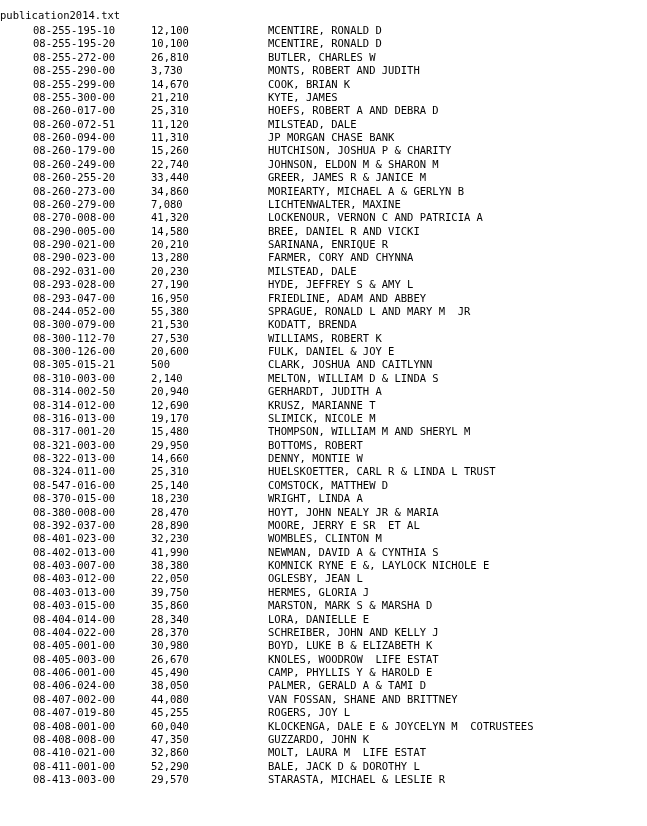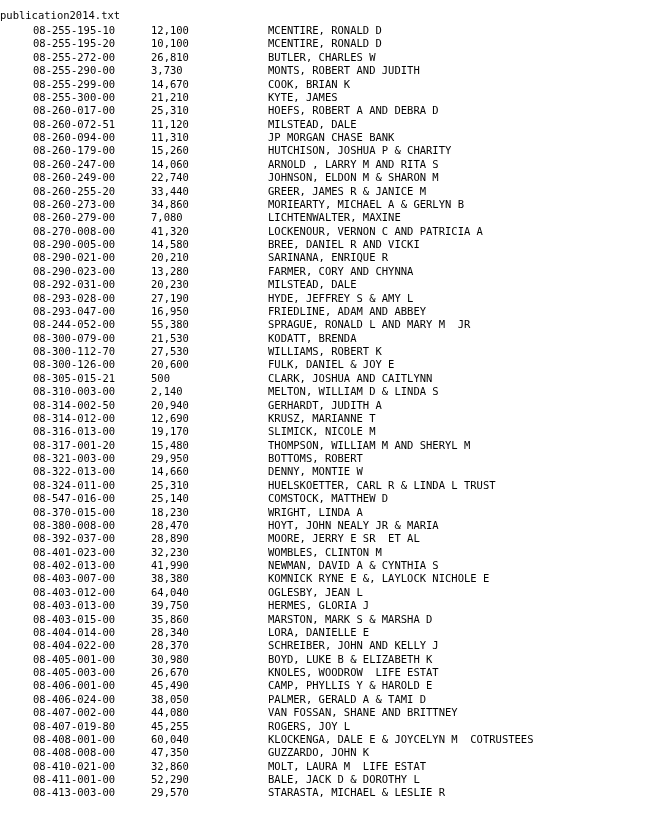--- a/index.html
+++ b/index.html
@@ -59,21 +59,20 @@
       <div class="row"><span class="col-parcel">08-255-195-10</span><span class="col-amount">12,100</span><span class="col-name">MCENTIRE, RONALD D</span></div>
       <div class="row"><span class="col-parcel">08-255-195-20</span><span class="col-amount">10,100</span><span class="col-name">MCENTIRE, RONALD D</span></div>
       <div class="row"><span class="col-parcel">08-255-272-00</span><span class="col-amount">26,810</span><span class="col-name">BUTLER, CHARLES W</span></div>
       <div class="row"><span class="col-parcel">08-255-290-00</span><span class="col-amount">3,730</span><span class="col-name">MONTS, ROBERT AND JUDITH</span></div>
       <div class="row"><span class="col-parcel">08-255-299-00</span><span class="col-amount">14,670</span><span class="col-name">COOK, BRIAN K</span></div>
       <div class="row"><span class="col-parcel">08-255-300-00</span><span class="col-amount">21,210</span><span class="col-name">KYTE, JAMES</span></div>
       <div class="row"><span class="col-parcel">08-260-017-00</span><span class="col-amount">25,310</span><span class="col-name">HOEFS, ROBERT A AND DEBRA D</span></div>
       <div class="row"><span class="col-parcel">08-260-072-51</span><span class="col-amount">11,120</span><span class="col-name">MILSTEAD, DALE</span></div>
       <div class="row"><span class="col-parcel">08-260-094-00</span><span class="col-amount">11,310</span><span class="col-name">JP MORGAN CHASE BANK</span></div>
       <div class="row"><span class="col-parcel">08-260-179-00</span><span class="col-amount">15,260</span><span class="col-name">HUTCHISON, JOSHUA P &amp; CHARITY</span></div>
-      <div class="row"><span class="col-parcel">08-260-247-00</span><span class="col-amount">14,060</span><span class="col-name">ARNOLD , LARRY M AND RITA S</span></div>
       <div class="row"><span class="col-parcel">08-260-249-00</span><span class="col-amount">22,740</span><span class="col-name">JOHNSON, ELDON M &amp; SHARON M</span></div>
       <div class="row"><span class="col-parcel">08-260-255-20</span><span class="col-amount">33,440</span><span class="col-name">GREER, JAMES R &amp; JANICE M</span></div>
       <div class="row"><span class="col-parcel">08-260-273-00</span><span class="col-amount">34,860</span><span class="col-name">MORIEARTY, MICHAEL A &amp; GERLYN B</span></div>
       <div class="row"><span class="col-parcel">08-260-279-00</span><span class="col-amount">7,080</span><span class="col-name">LICHTENWALTER, MAXINE</span></div>
       <div class="row"><span class="col-parcel">08-270-008-00</span><span class="col-amount">41,320</span><span class="col-name">LOCKENOUR, VERNON C AND PATRICIA A</span></div>
       <div class="row"><span class="col-parcel">08-290-005-00</span><span class="col-amount">14,580</span><span class="col-name">BREE, DANIEL R AND VICKI</span></div>
       <div class="row"><span class="col-parcel">08-290-021-00</span><span class="col-amount">20,210</span><span class="col-name">SARINANA, ENRIQUE R</span></div>
       <div class="row"><span class="col-parcel">08-290-023-00</span><span class="col-amount">13,280</span><span class="col-name">FARMER, CORY AND CHYNNA</span></div>
       <div class="row"><span class="col-parcel">08-292-031-00</span><span class="col-amount">20,230</span><span class="col-name">MILSTEAD, DALE</span></div>
       <div class="row"><span class="col-parcel">08-293-028-00</span><span class="col-amount">27,190</span><span class="col-name">HYDE, JEFFREY S &amp; AMY L</span></div>
@@ -91,21 +90,21 @@
       <div class="row"><span class="col-parcel">08-321-003-00</span><span class="col-amount">29,950</span><span class="col-name">BOTTOMS, ROBERT</span></div>
       <div class="row"><span class="col-parcel">08-322-013-00</span><span class="col-amount">14,660</span><span class="col-name">DENNY, MONTIE W</span></div>
       <div class="row"><span class="col-parcel">08-324-011-00</span><span class="col-amount">25,310</span><span class="col-name">HUELSKOETTER, CARL R &amp; LINDA L TRUST</span></div>
       <div class="row"><span class="col-parcel">08-547-016-00</span><span class="col-amount">25,140</span><span class="col-name">COMSTOCK, MATTHEW D</span></div>
       <div class="row"><span class="col-parcel">08-370-015-00</span><span class="col-amount">18,230</span><span class="col-name">WRIGHT, LINDA A</span></div>
       <div class="row"><span class="col-parcel">08-380-008-00</span><span class="col-amount">28,470</span><span class="col-name">HOYT, JOHN NEALY JR &amp; MARIA</span></div>
       <div class="row"><span class="col-parcel">08-392-037-00</span><span class="col-amount">28,890</span><span class="col-name">MOORE, JERRY E SR  ET AL</span></div>
       <div class="row"><span class="col-parcel">08-401-023-00</span><span class="col-amount">32,230</span><span class="col-name">WOMBLES, CLINTON M</span></div>
       <div class="row"><span class="col-parcel">08-402-013-00</span><span class="col-amount">41,990</span><span class="col-name">NEWMAN, DAVID A &amp; CYNTHIA S</span></div>
       <div class="row"><span class="col-parcel">08-403-007-00</span><span class="col-amount">38,380</span><span class="col-name">KOMNICK RYNE E &amp;, LAYLOCK NICHOLE E</span></div>
-      <div class="row"><span class="col-parcel">08-403-012-00</span><span class="col-amount">64,040</span><span class="col-name">OGLESBY, JEAN L</span></div>
+      <div class="row"><span class="col-parcel">08-403-012-00</span><span class="col-amount">22,050</span><span class="col-name">OGLESBY, JEAN L</span></div>
       <div class="row"><span class="col-parcel">08-403-013-00</span><span class="col-amount">39,750</span><span class="col-name">HERMES, GLORIA J</span></div>
       <div class="row"><span class="col-parcel">08-403-015-00</span><span class="col-amount">35,860</span><span class="col-name">MARSTON, MARK S &amp; MARSHA D</span></div>
       <div class="row"><span class="col-parcel">08-404-014-00</span><span class="col-amount">28,340</span><span class="col-name">LORA, DANIELLE E</span></div>
       <div class="row"><span class="col-parcel">08-404-022-00</span><span class="col-amount">28,370</span><span class="col-name">SCHREIBER, JOHN AND KELLY J</span></div>
       <div class="row"><span class="col-parcel">08-405-001-00</span><span class="col-amount">30,980</span><span class="col-name">BOYD, LUKE B &amp; ELIZABETH K</span></div>
       <div class="row"><span class="col-parcel">08-405-003-00</span><span class="col-amount">26,670</span><span class="col-name">KNOLES, WOODROW  LIFE ESTAT</span></div>
       <div class="row"><span class="col-parcel">08-406-001-00</span><span class="col-amount">45,490</span><span class="col-name">CAMP, PHYLLIS Y &amp; HAROLD E</span></div>
       <div class="row"><span class="col-parcel">08-406-024-00</span><span class="col-amount">38,050</span><span class="col-name">PALMER, GERALD A &amp; TAMI D</span></div>
       <div class="row"><span class="col-parcel">08-407-002-00</span><span class="col-amount">44,080</span><span class="col-name">VAN FOSSAN, SHANE AND BRITTNEY</span></div>
       <div class="row"><span class="col-parcel">08-407-019-80</span><span class="col-amount">45,255</span><span class="col-name">ROGERS, JOY L</span></div>

